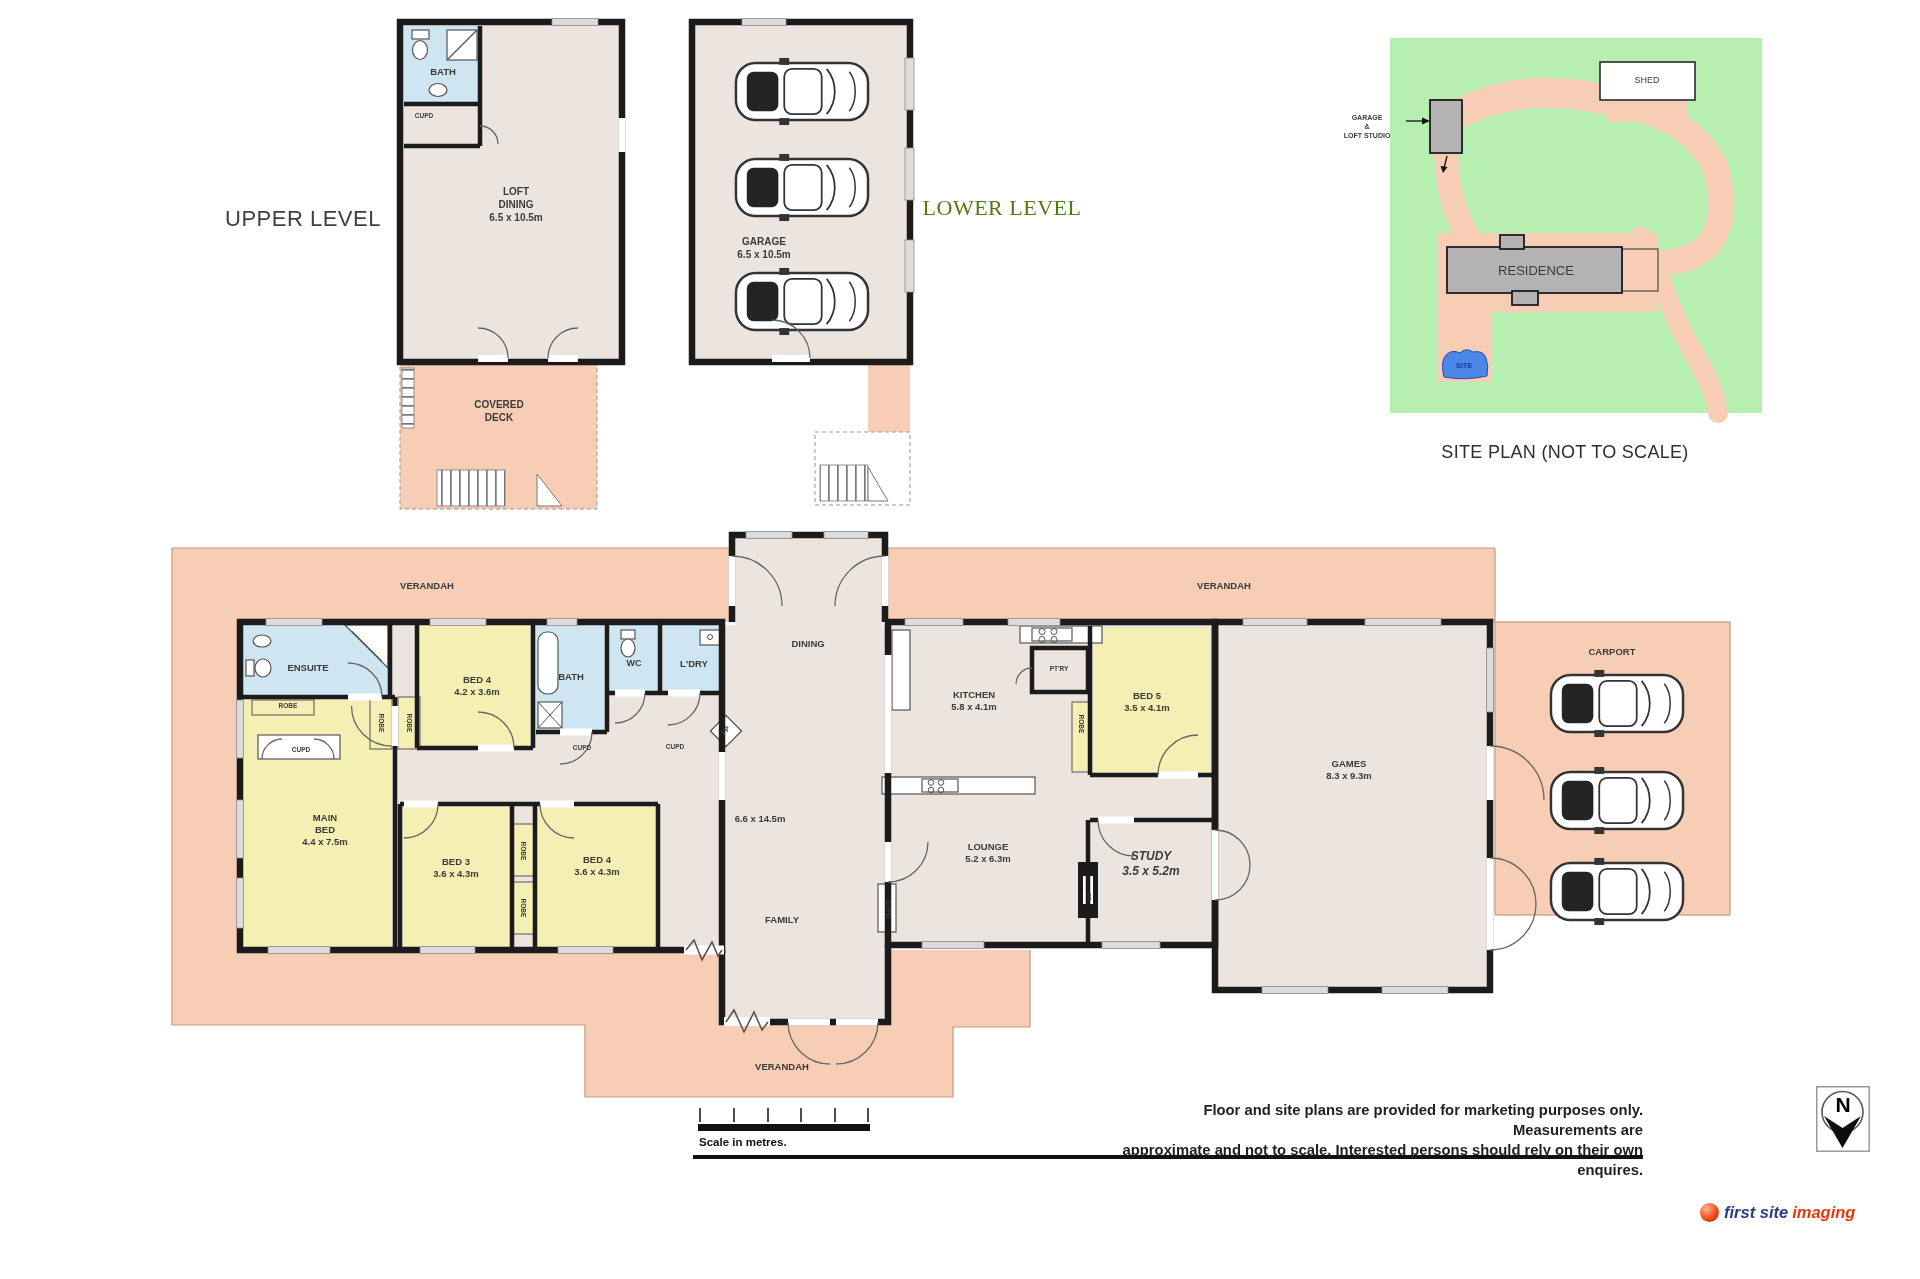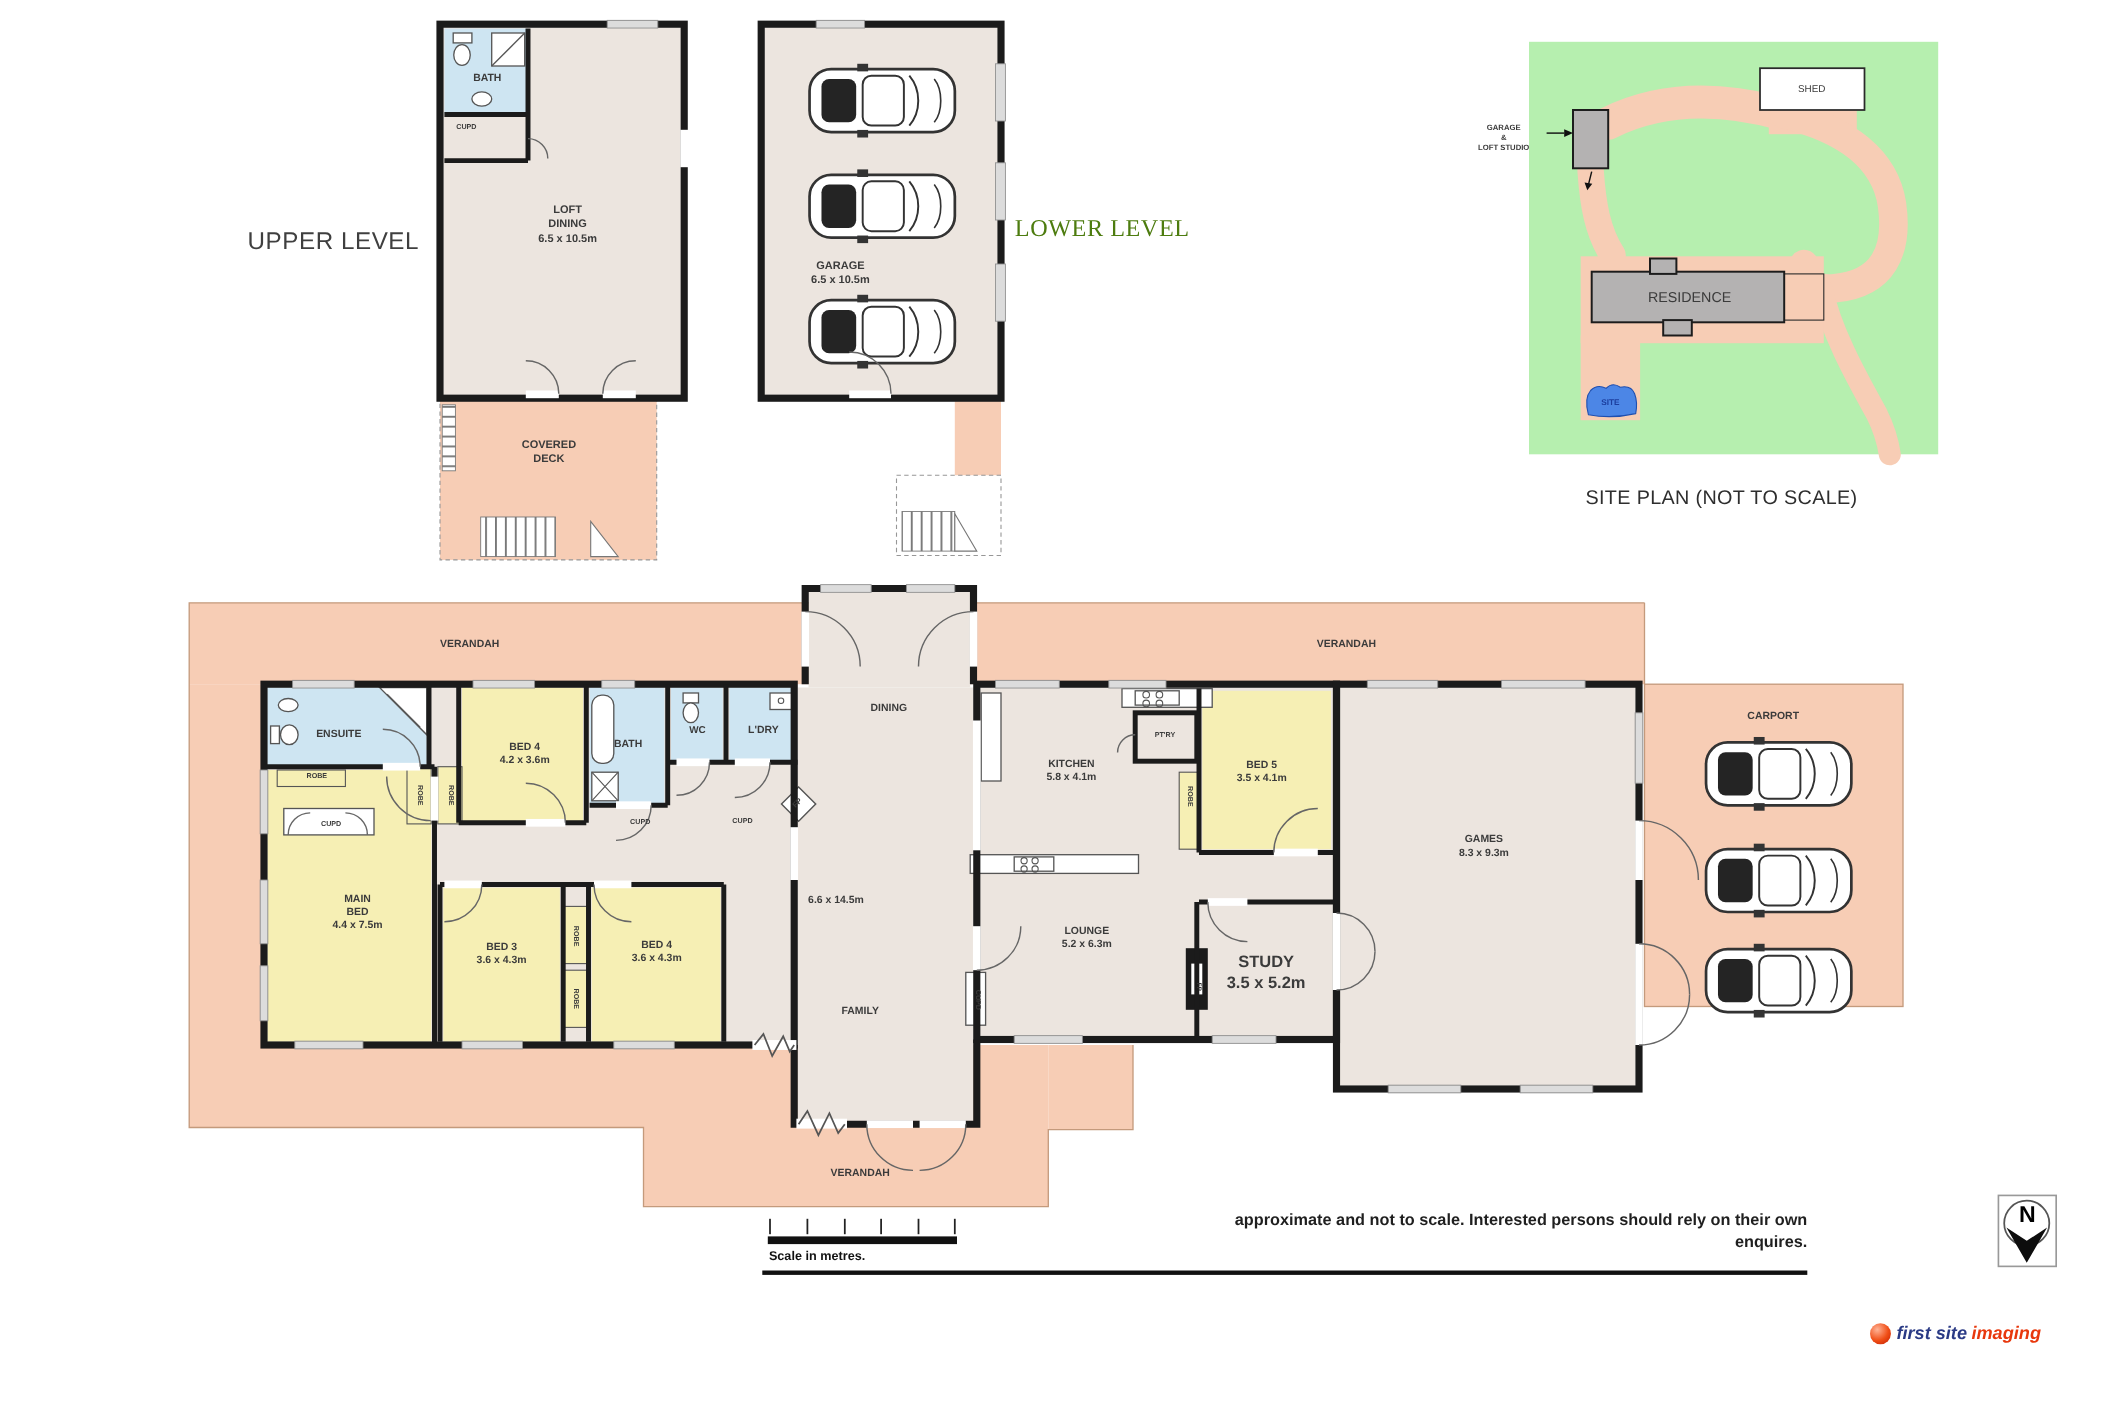--- a/index.html
+++ b/index.html
@@ -420,21 +420,21 @@
         <div>PT'RY</div>
       </div>
       <div class="plan-label" style="left: 1147px; top: 702px; font-size: 9.5px; transform: translate(-50%, -50%);">
         <div>BED 5</div>
         <div>3.5 x 4.1m</div>
       </div>
       <div class="plan-label" style="left: 988px; top: 853px; font-size: 9.5px; transform: translate(-50%, -50%);">
         <div>LOUNGE</div>
         <div>5.2 x 6.3m</div>
       </div>
-      <div class="plan-label" style="left: 1151px; top: 884px; font-size: 15px; transform: translate(-50%, -50%);">
+      <div class="plan-label" style="left: 1151px; top: 864px; font-size: 12px; transform: translate(-50%, -50%); font-style: italic;">
         <div>STUDY</div>
         <div>3.5 x 5.2m</div>
       </div>
       <div class="plan-label" style="left: 1349px; top: 770px; font-size: 9.5px; transform: translate(-50%, -50%);">
         <div>GAMES</div>
         <div>8.3 x 9.3m</div>
       </div>
       <div class="plan-label" style="left: 301px; top: 750px; font-size: 6.5px; transform: translate(-50%, -50%);">
         <div>CUPD</div>
       </div>
@@ -468,20 +468,21 @@
       <div class="plan-label" style="left: 726px; top: 731px; font-size: 7px; transform: translate(-50%, -50%) rotate(-45deg);">
         <div>FP</div>
       </div>
       <div class="plan-label" style="left: 1088px; top: 897px; font-size: 6px; color: rgb(51, 51, 51); transform: translate(-50%, -50%) rotate(90deg);">
         <div>FP</div>
       </div>
     </div>
 
 <div class="scale-label">Scale in metres.</div>
 <div class="disclaimer">
+  <div>Floor and site plans are provided for marketing purposes only. Measurements are</div>
   <div>approximate and not to scale. Interested persons should rely on their own enquires.</div>
 </div>
 <div class="north-letter">N</div>
 <div class="logo">
   <span class="logo-sphere"></span>
   <span class="logo-w1">first site</span>
   <span class="logo-w2">imaging</span>
 </div>
 
 </div>

